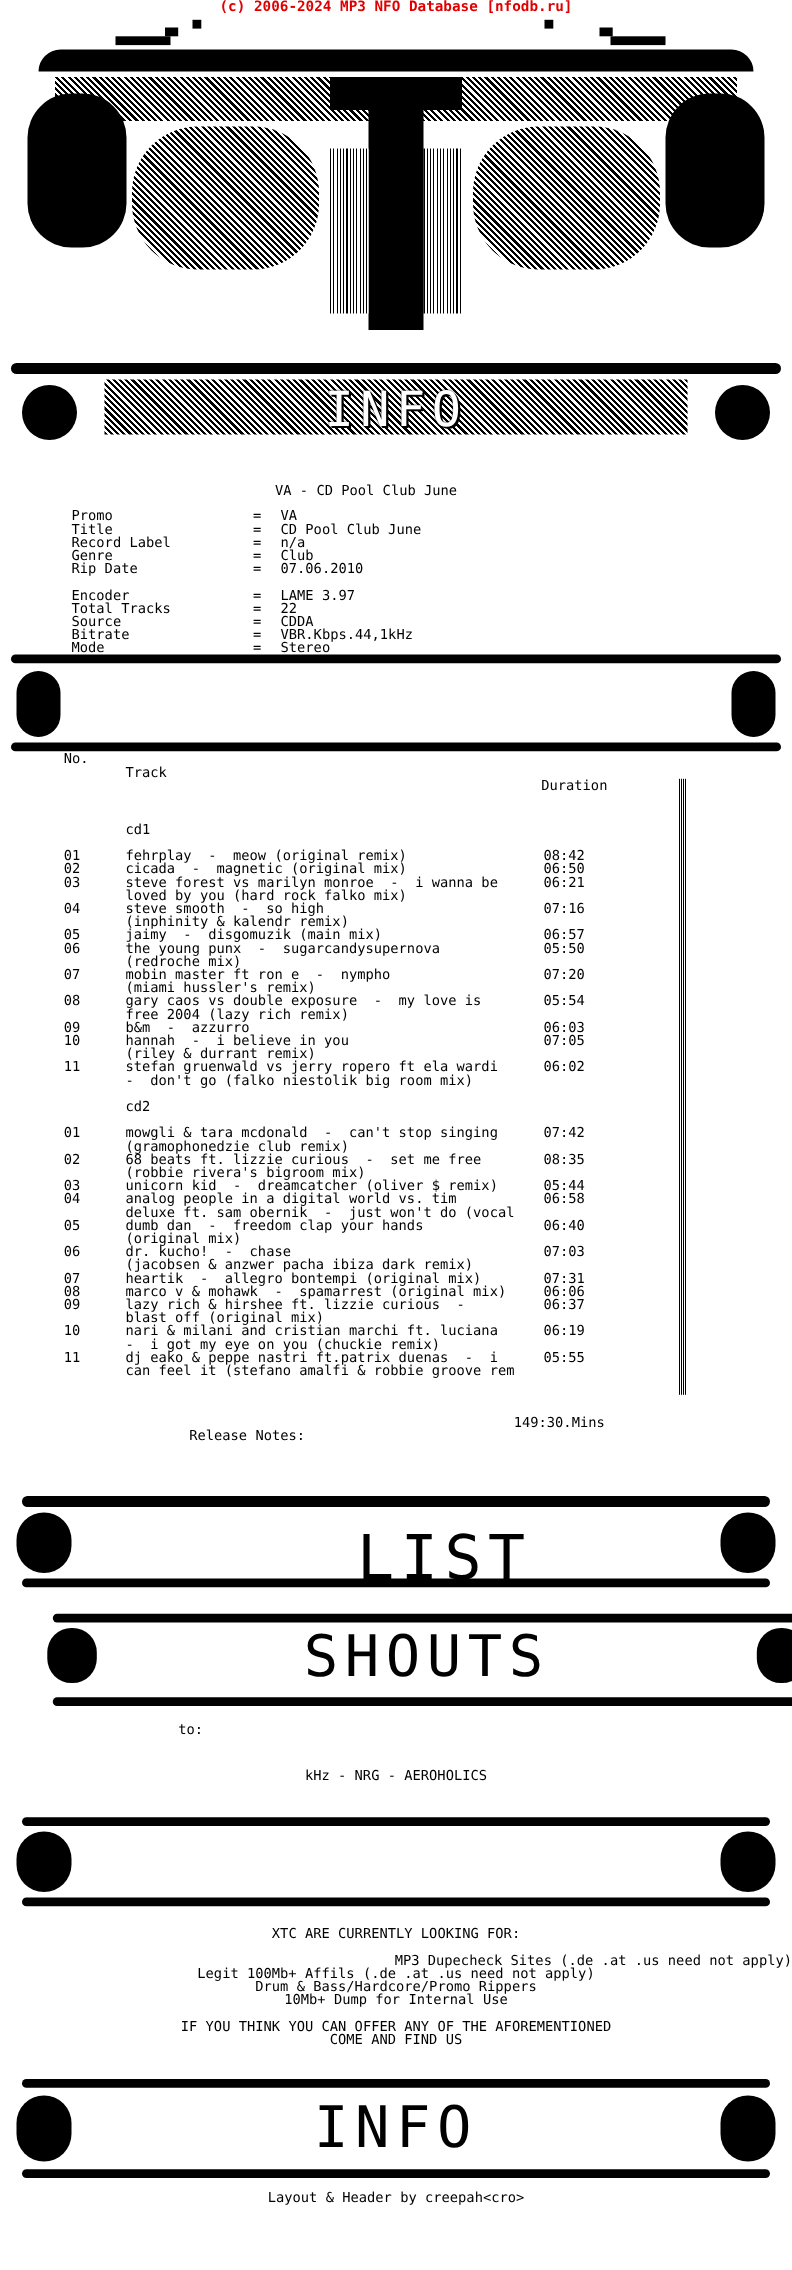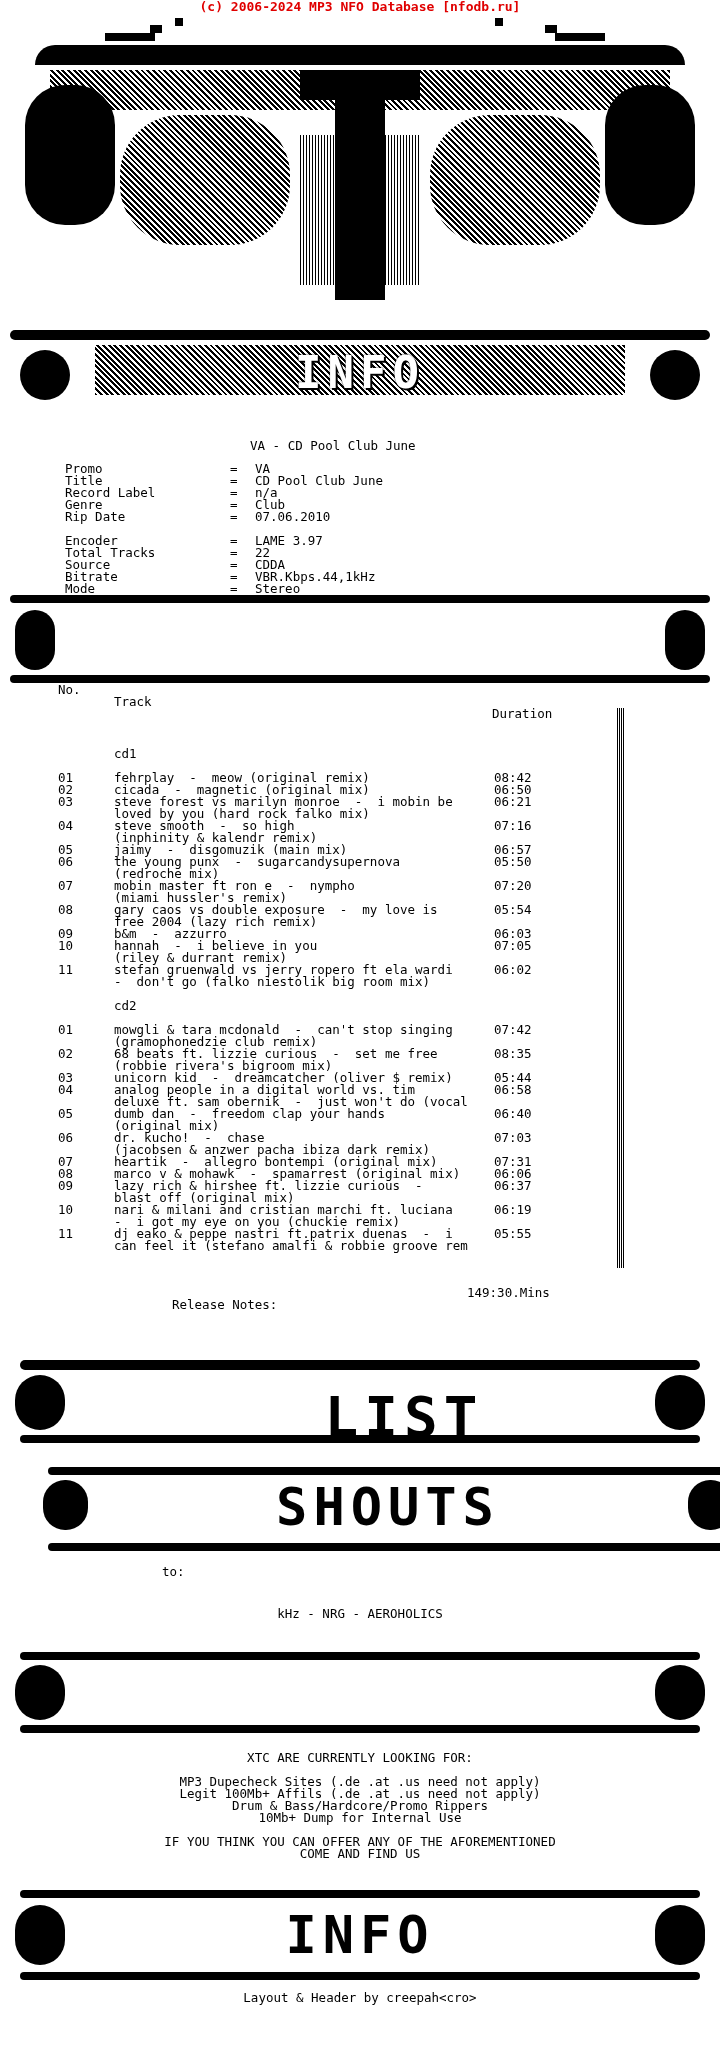--- a/index.html
+++ b/index.html
@@ -15,21 +15,21 @@
   .centered { position:absolute; left:0; width:720px; text-align:center; }
   .abs { position:absolute; }
   .kv { position:absolute; left:65px; }
   .kv .k { display:inline-block; width:165px; }
   .kv .e { display:inline-block; width:25px; }
   .track { position:absolute; left:58px; }
   .track .no { position:absolute; left:0; }
   .track .title { position:absolute; left:56px; }
   .track .dur { position:absolute; left:436px; }
   .rail { position:absolute; left:617px; width:8px; background:repeating-linear-gradient(90deg,#000 0 1px,#fff 1px 2px); }
-  .bigword { font-family:"DejaVu Sans Mono",monospace; font-weight:bold; letter-spacing:6px; color:#000; }
+  .bigword { font-family:"DejaVu Sans Mono",monospace; font-weight:normal; letter-spacing:6px; color:#000; }
 </style>
 </head>
 <body>
 
 <div class="copyright mono">(c) 2006-2024 MP3 NFO Database [nfodb.ru]</div>
 
 <div class="art" style="top:15px;height:300px;">
   <div class="ablock" style="left:105px;top:18px;width:50px;height:8px"></div>
   <div class="ablock" style="left:150px;top:10px;width:12px;height:8px"></div>
   <div class="ablock" style="left:175px;top:3px;width:8px;height:8px"></div>
@@ -84,21 +84,21 @@
   <div class="track mono" style="top:672px">
     <span class="no">No.</span>
     <span class="title">Track</span>
     <span class="dur" style="left:434px">Duration</span>
   </div>
 
   <div class="track mono" style="top:748px"><span class="title">cd1</span></div>
 
   <div class="track mono" style="top:772px"><span class="no">01</span><span class="title">fehrplay  -  meow (original remix)</span><span class="dur">08:42</span></div>
   <div class="track mono" style="top:784px"><span class="no">02</span><span class="title">cicada  -  magnetic (original mix)</span><span class="dur">06:50</span></div>
-  <div class="track mono" style="top:796px"><span class="no">03</span><span class="title">steve forest vs marilyn monroe  -  i mobin be</span><span class="dur">06:21</span></div>
+  <div class="track mono" style="top:796px"><span class="no">03</span><span class="title">steve forest vs marilyn monroe  -  i wanna be</span><span class="dur">06:21</span></div>
   <div class="track mono" style="top:808px"><span class="title">loved by you (hard rock falko mix)</span></div>
   <div class="track mono" style="top:820px"><span class="no">04</span><span class="title">steve smooth  -  so high</span><span class="dur">07:16</span></div>
   <div class="track mono" style="top:832px"><span class="title">(inphinity &amp; kalendr remix)</span></div>
   <div class="track mono" style="top:844px"><span class="no">05</span><span class="title">jaimy  -  disgomuzik (main mix)</span><span class="dur">06:57</span></div>
   <div class="track mono" style="top:856px"><span class="no">06</span><span class="title">the young punx  -  sugarcandysupernova</span><span class="dur">05:50</span></div>
   <div class="track mono" style="top:868px"><span class="title">(redroche mix)</span></div>
   <div class="track mono" style="top:880px"><span class="no">07</span><span class="title">mobin master ft ron e  -  nympho</span><span class="dur">07:20</span></div>
   <div class="track mono" style="top:892px"><span class="title">(miami hussler's remix)</span></div>
   <div class="track mono" style="top:904px"><span class="no">08</span><span class="title">gary caos vs double exposure  -  my love is</span><span class="dur">05:54</span></div>
   <div class="track mono" style="top:916px"><span class="title">free 2004 (lazy rich remix)</span></div>
@@ -155,21 +155,21 @@
 
 <div class="art" style="top:1640px;height:100px;">
   <div class="ablock" style="left:20px;top:12px;width:680px;height:8px;border-radius:4px"></div>
   <div class="ablock" style="left:15px;top:25px;width:50px;height:55px;border-radius:25px"></div>
   <div class="ablock" style="left:655px;top:25px;width:50px;height:55px;border-radius:25px"></div>
   <div class="ablock" style="left:20px;top:85px;width:680px;height:8px;border-radius:4px"></div>
 </div>
 
 <div>
   <div class="centered mono" style="top:1752px;">XTC ARE CURRENTLY LOOKING FOR:</div>
-  <div class="centered mono" style="top:1776px;">MP3 Dupecheck Sites (.de .at .us need not apply)</div>
+  <div class="centered mono" style="top:1776px;text-align:right;">MP3 Dupecheck Sites (.de .at .us need not apply)</div>
   <div class="centered mono" style="top:1788px;">Legit 100Mb+ Affils (.de .at .us need not apply)</div>
   <div class="centered mono" style="top:1800px;">Drum &amp; Bass/Hardcore/Promo Rippers</div>
   <div class="centered mono" style="top:1812px;">10Mb+ Dump for Internal Use</div>
   <div class="centered mono" style="top:1836px;">IF YOU THINK YOU CAN OFFER ANY OF THE AFOREMENTIONED</div>
   <div class="centered mono" style="top:1848px;">COME AND FIND US</div>
 </div>
 
 <div class="art" style="top:1880px;height:110px;">
   <div class="ablock" style="left:20px;top:10px;width:680px;height:8px;border-radius:4px"></div>
   <div class="ablock" style="left:15px;top:25px;width:50px;height:60px;border-radius:25px"></div>

